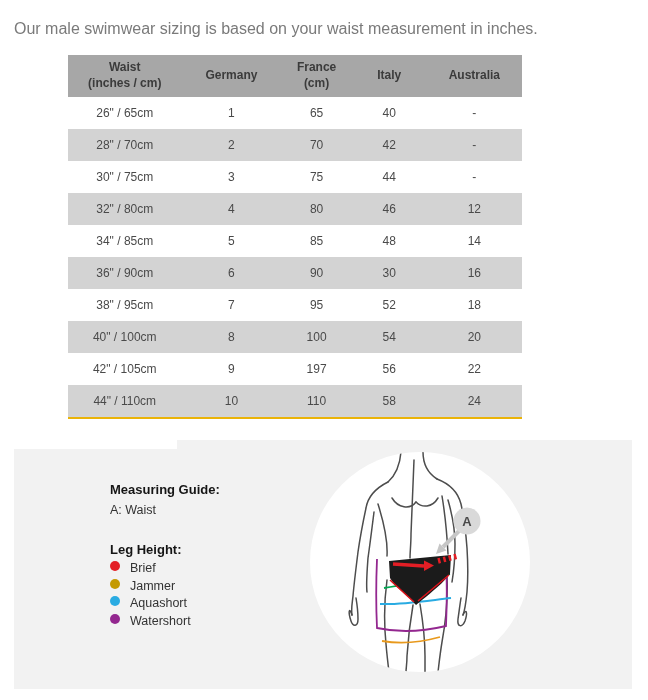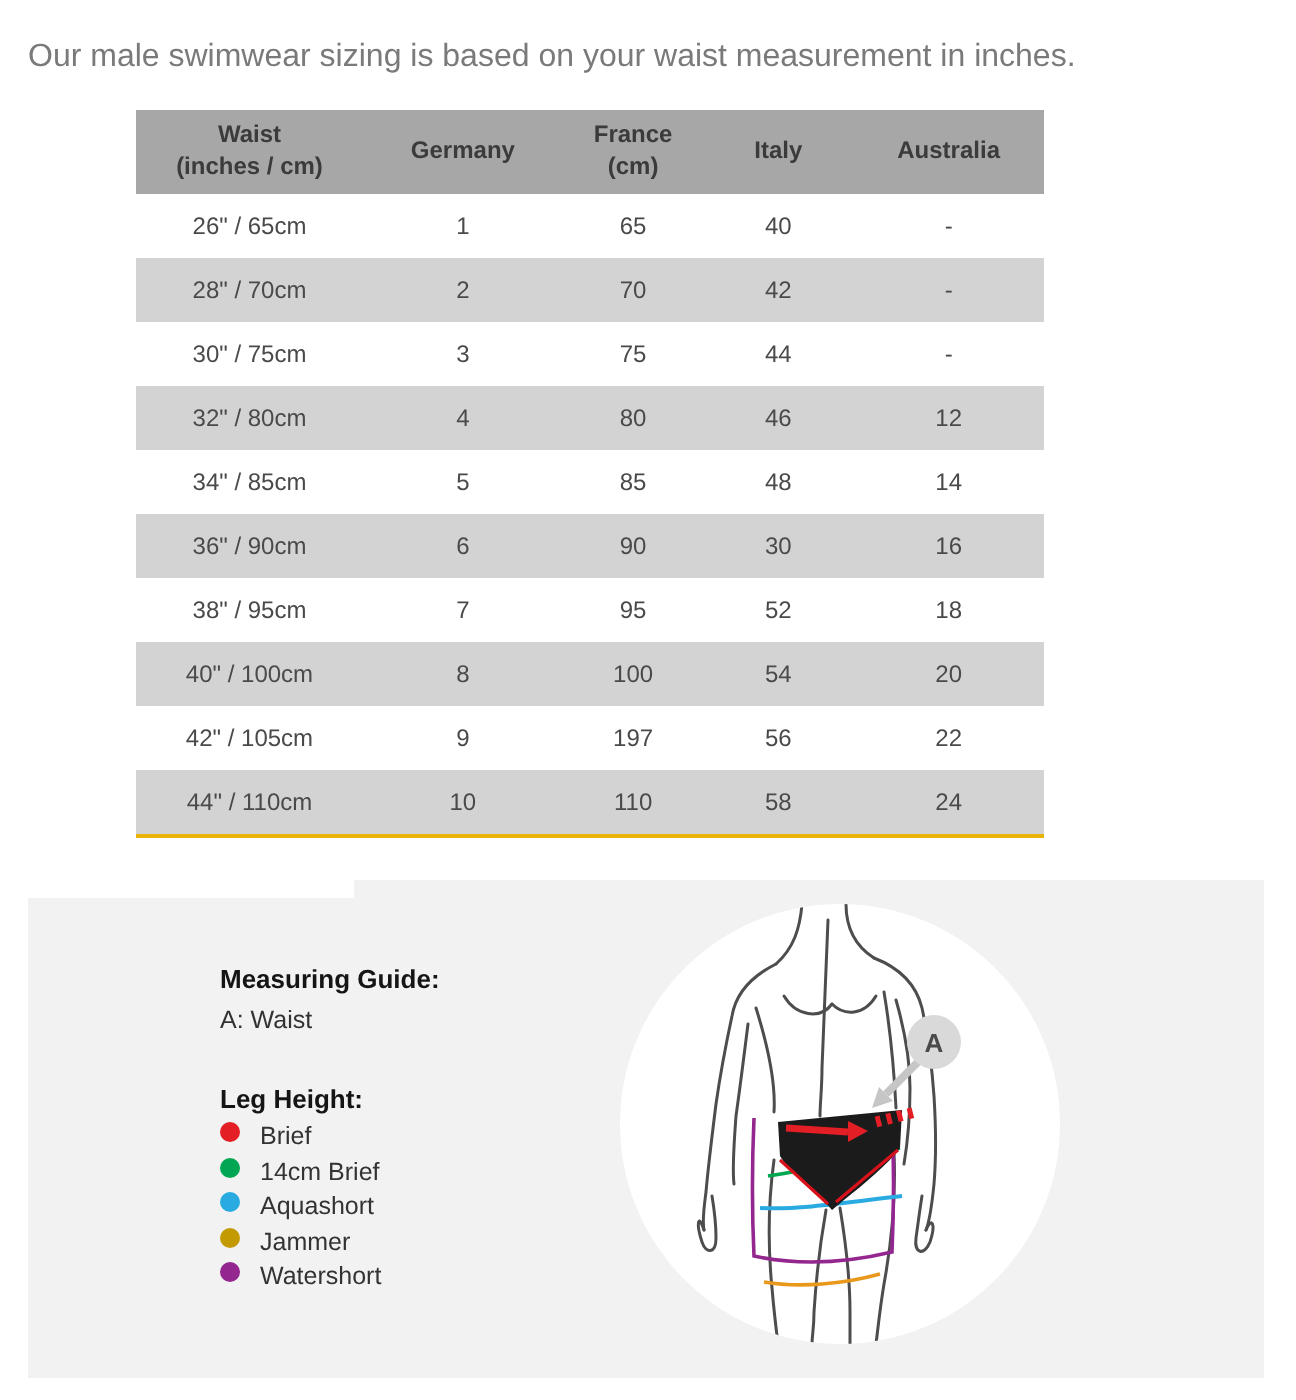--- a/index.html
+++ b/index.html
@@ -150,30 +150,26 @@
 <div class="guide">
   <div class="g-title">Measuring Guide:</div>
   <div class="g-item">A: Waist</div>
   <div class="g-title2">Leg Height:</div>
   <div class="legend" id="legend-list">
       <div class="legend-item">
         <span class="dot" style="background: rgb(227, 30, 37);"></span>
         <span class="legend-label">Brief</span>
       </div>
       <div class="legend-item">
-        <span class="dot" style="background: rgb(0, 166, 81);"></span>
-        <span class="legend-label">14cm Brief</span>
+        <span class="dot" style="background: rgb(196, 154, 2);"></span>
+        <span class="legend-label">Jammer</span>
       </div>
       <div class="legend-item">
         <span class="dot" style="background: rgb(41, 171, 226);"></span>
         <span class="legend-label">Aquashort</span>
-      </div>
-      <div class="legend-item">
-        <span class="dot" style="background: rgb(196, 154, 2);"></span>
-        <span class="legend-label">Jammer</span>
       </div>
       <div class="legend-item">
         <span class="dot" style="background: rgb(147, 39, 143);"></span>
         <span class="legend-label">Watershort</span>
       </div>
     </div>
 </div>
 
 <div class="figure-wrap">
   <svg width="220" height="220" viewBox="0 0 220 220">

